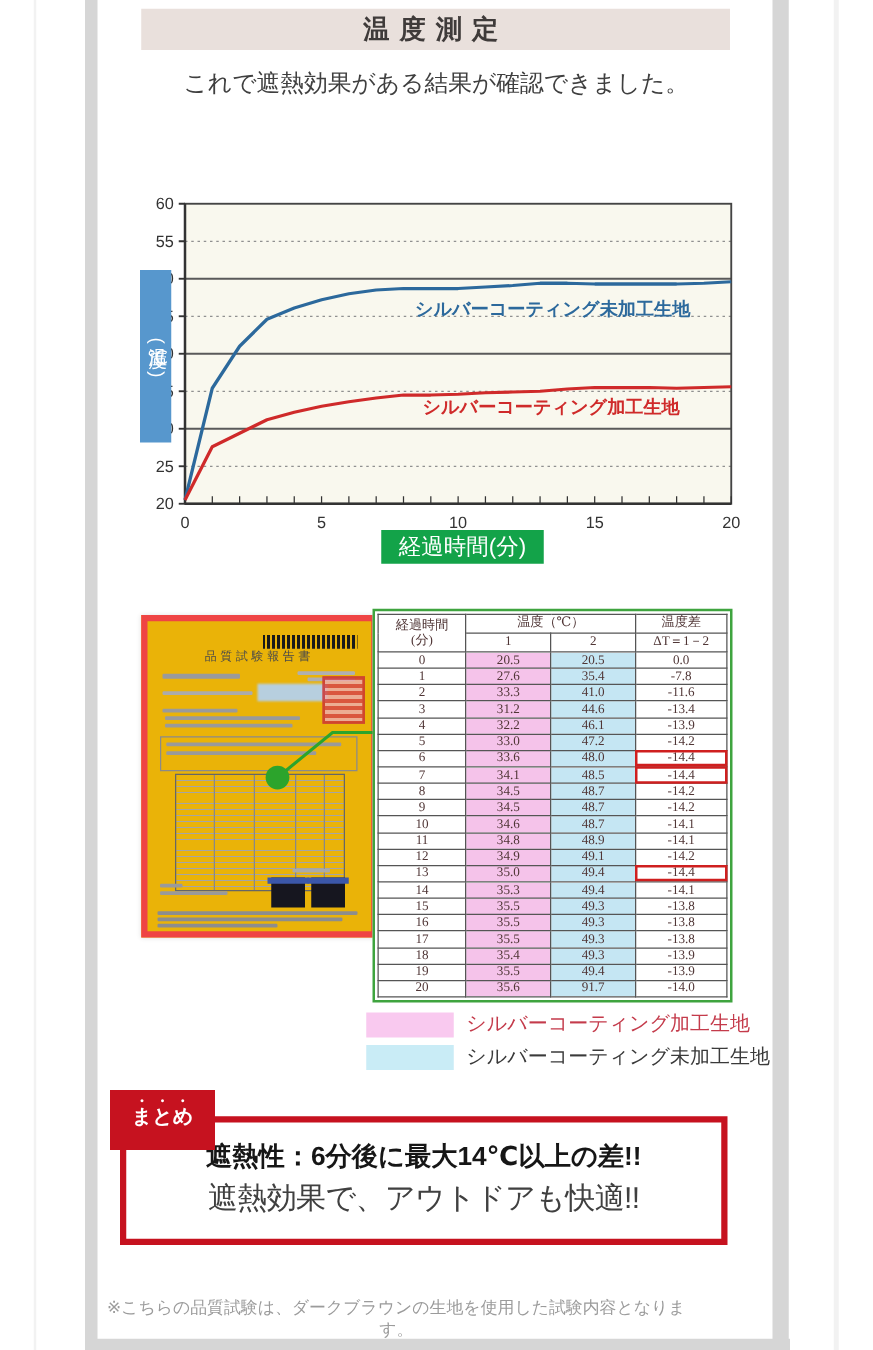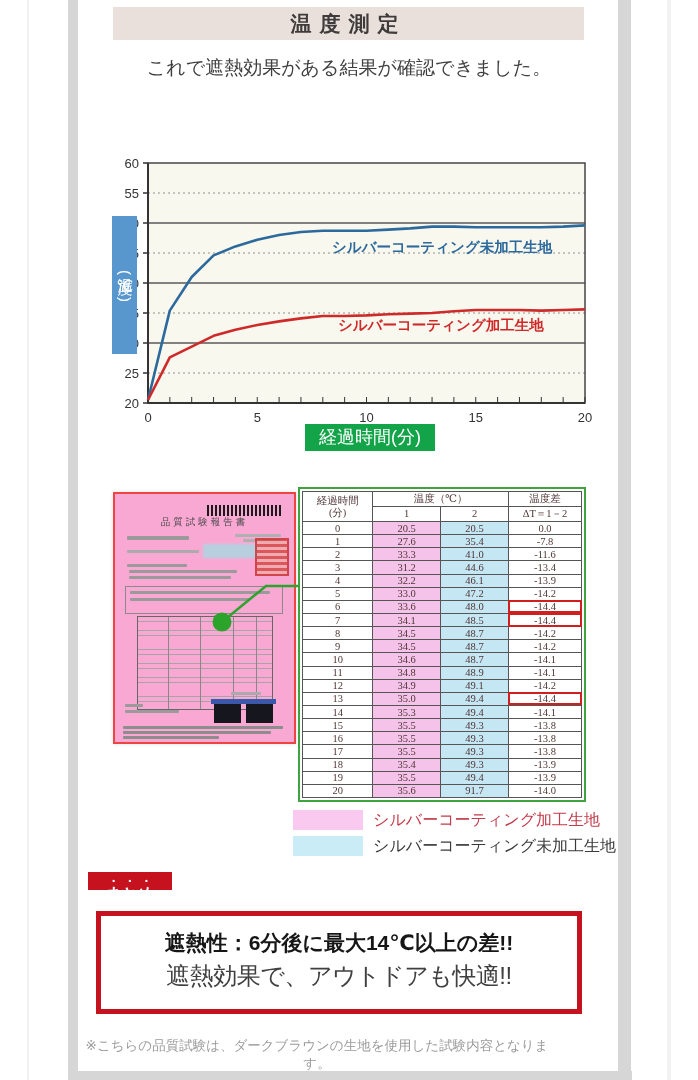--- a/index.html
+++ b/index.html
@@ -19,22 +19,22 @@
          line-height:29.5px;color:#3f3f3f;}
   .intro .hl{color:#d42525;font-weight:bold;}
   
   .chart-wrap{left:0;top:148px;width:698px;height:312px;}
   .ylabel-box{left:112px;top:216px;width:25px;height:138px;background:#5797cd;
               display:flex;align-items:center;justify-content:center;}
   .ylabel-box span{writing-mode:vertical-rl;color:#fff;font-size:15px;letter-spacing:2px;}
   .xlabel-box{left:305px;top:424px;width:130px;height:27px;background:#13a349;
               text-align:center;line-height:27px;color:#fff;font-size:18px;}
   
-  .cert{left:113px;top:492px;width:179px;height:248px;background:#f9a8d4;
-        border:2px solid #ef4444;box-shadow:0 0 4px rgba(0,0,0,.12);}
+  .cert{left:113px;top:492px;width:179px;height:248px;background:#eab308;
+        border:5px solid #ef4444;box-shadow:0 0 4px rgba(0,0,0,.12);}
   .cert .bar{position:absolute;background:#9a9a9a;height:3px;border-radius:1px;}
   .barcode{position:absolute;left:92px;top:11px;width:76px;height:11px;
            background:repeating-linear-gradient(90deg,#1a1a1a 0 2px,transparent 2px 4px);}
   .cert-title{position:absolute;left:0;top:22px;width:179px;text-align:center;
               font-size:9.5px;letter-spacing:3px;color:#4a4a4a;}
   .blue-blob{position:absolute;left:88px;top:50px;width:56px;height:14px;
              background:#b7cfdf;filter:blur(1px);}
   .stamp{position:absolute;left:140px;top:44px;width:30px;height:34px;opacity:.85;filter:blur(.4px);
          background:
            repeating-linear-gradient(0deg,rgba(255,255,255,.55) 0 3px,transparent 3px 6px),
@@ -55,26 +55,26 @@
   table.dtable thead tr{height:15px;}
   td.c1{background:#f5c3ea;}
   td.c2{background:#c5e6f3;}
   td.hot{outline:2px solid #cf1f1f;outline-offset:-2px;}
   
   .legend{left:293px;top:810px;}
   .legend-row{display:flex;align-items:center;gap:10px;margin-bottom:6px;height:20px;}
   .swatch{width:70px;height:20px;}
   .legend-label{font-size:16px;line-height:20px;}
   
-  .sum-tab{left:88px;top:872px;width:84px;height:18px;background:#c6121f;z-index:3;
+  .sum-tab{left:88px;top:872px;width:84px;height:48px;background:#c6121f;z-index:3;
            text-align:center;}
   .sum-tab span{color:#fff;font-weight:bold;font-size:16px;line-height:44px;
                 -webkit-text-emphasis:filled dot #fff;text-emphasis:filled dot #fff;}
   .sum-box{left:96px;top:893px;width:486px;height:103px;border:5px solid #c6121f;
-           background:#fff;box-sizing:border-box;text-align:center;padding-top:13px;z-index:2;margin-top:18px;}
+           background:#fff;box-sizing:border-box;text-align:center;padding-top:13px;z-index:2;}
   .sum-line1{font-size:21px;font-weight:bold;color:#161616;}
   .sum-line2{font-size:24px;font-weight:400;color:#404040;letter-spacing:-0.5px;margin-top:3px;}
   
   .footnote{left:78px;top:1037px;width:478px;text-align:center;font-size:13.5px;color:#9b9b9b;}
   svg .tick-label{font-family:"Liberation Sans",sans-serif;font-size:13px;fill:#333;}
   svg .series-label{font-family:"Liberation Sans",sans-serif;font-size:14.5px;font-weight:bold;}
 </style>
 </head>
 <body>
 

